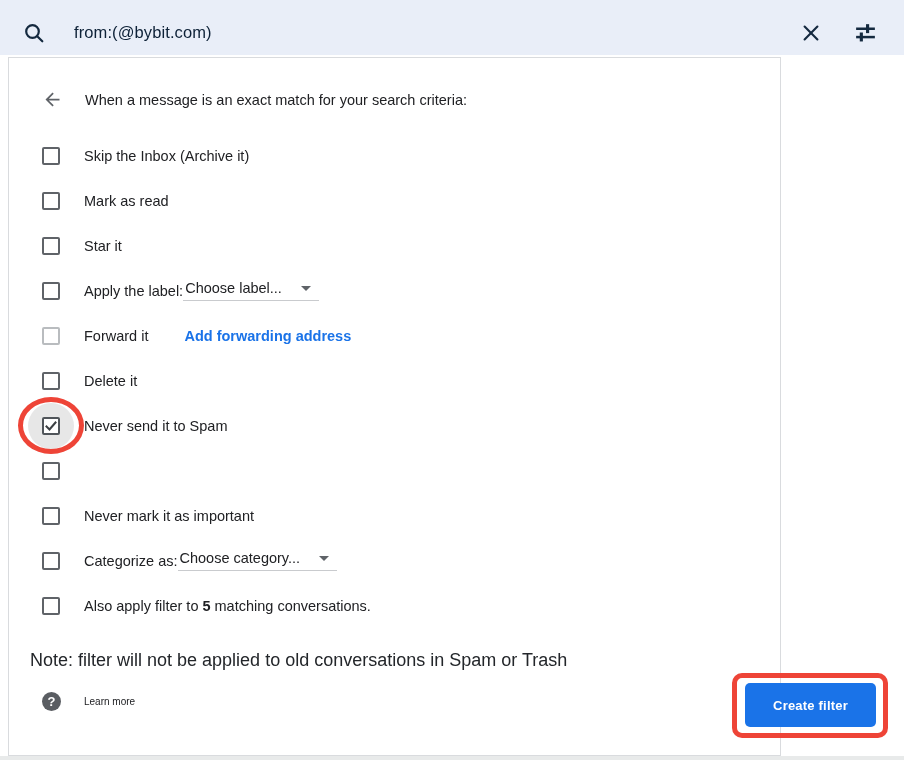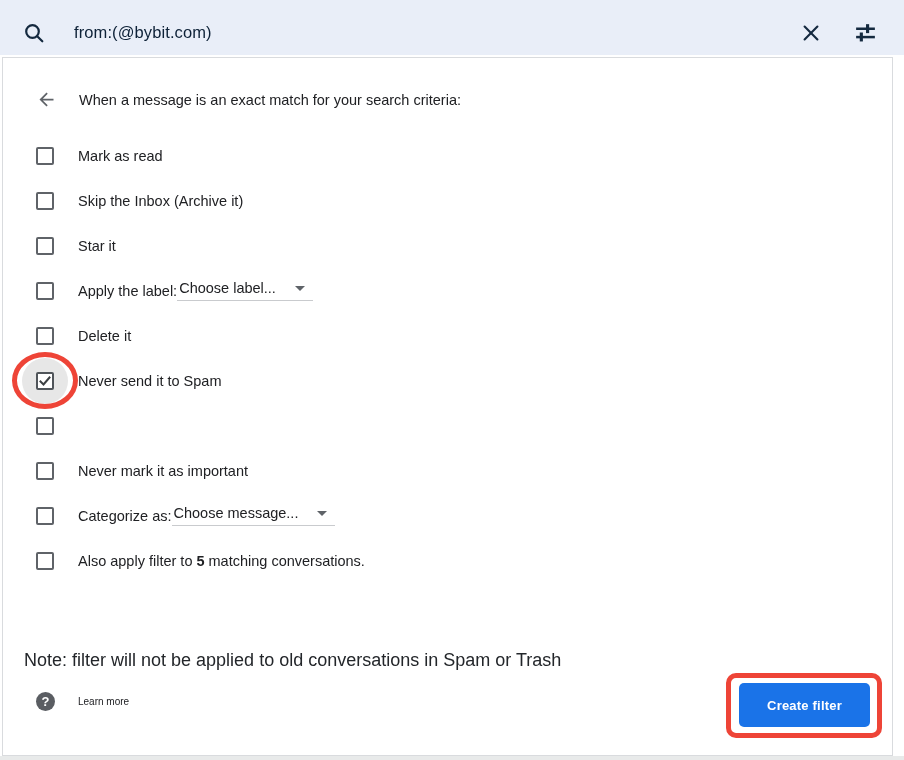--- a/index.html
+++ b/index.html
@@ -24,22 +24,22 @@
     font-size: 16.5px;
     color: #0d2137;
     letter-spacing: 0.1px;
     flex: 0 0 auto;
   }
   .sb-spacer { flex: 1; }
   .tune-wrap { margin-left: 31px; }
 
   
   .panel {
-    position: absolute; left: 2px; top: 57px;
-    width: 891px; height: 699px;
+    position: absolute; left: 8px; top: 57px;
+    width: 773px; height: 699px;
     background: #ffffff;
     border: 1px solid #d9dbde;
   }
   .bottom-strip {
     position: absolute; left: 0; top: 756px; width: 904px; height: 4px;
     background: #e8eaea;
   }
 
   .dialog-header {
     position: absolute; top: 31px; left: 33px;
@@ -166,42 +166,47 @@
         <path d="M20 11H7.83l5.59-5.59L12 4l-8 8 8 8 1.41-1.41L7.83 13H20v-2z"></path>
       </svg>
     </span>
     <span class="dlg-title">When a message is an exact match for your search criteria:</span>
   </div>
 
   <div class="rows">
 
     <div class="row">
       <span class="cb" role="checkbox"></span>
+      <span class="lbl">Skip the Inbox (Archive it)</span>
+    </div>
+
+    <div class="row">
+      <span class="cb" role="checkbox"></span>
       <span class="lbl">Mark as read</span>
-    </div>
-
-    <div class="row">
-      <span class="cb" role="checkbox"></span>
-      <span class="lbl">Skip the Inbox (Archive it)</span>
     </div>
 
     <div class="row">
       <span class="cb" role="checkbox"></span>
       <span class="lbl">Star it</span>
     </div>
 
     <div class="row">
       <span class="cb" role="checkbox"></span>
       <span class="lbl">Apply the label:</span>
       <span class="dropdown">
         <span class="dd-text">Choose label...</span>
         <span class="dd-arrow"></span>
       </span>
     </div>
 
+    <div class="row">
+      <span class="cb disabled" role="checkbox"></span>
+      <span class="lbl">Forward it</span>
+      <span class="fwd-link">Add forwarding address</span>
+    </div>
 
     <div class="row">
       <span class="cb" role="checkbox"></span>
       <span class="lbl">Delete it</span>
     </div>
 
     <div class="row">
       <span class="hover-circle"></span>
       <span class="red-ring"></span>
       <span class="cb checked" role="checkbox" aria-checked="true">
@@ -218,21 +223,21 @@
 
     <div class="row">
       <span class="cb" role="checkbox"></span>
       <span class="lbl">Never mark it as important</span>
     </div>
 
     <div class="row">
       <span class="cb" role="checkbox"></span>
       <span class="lbl">Categorize as:</span>
       <span class="dropdown">
-        <span class="dd-text">Choose message...</span>
+        <span class="dd-text">Choose category...</span>
         <span class="dd-arrow"></span>
       </span>
     </div>
 
     <div class="row">
       <span class="cb" role="checkbox"></span>
       <span class="lbl">Also apply filter to</span>
       <span class="lbl count-bold" style="margin-left:4px">5</span>
       <span class="lbl" style="margin-left:0">matching conversations.</span>
     </div>

